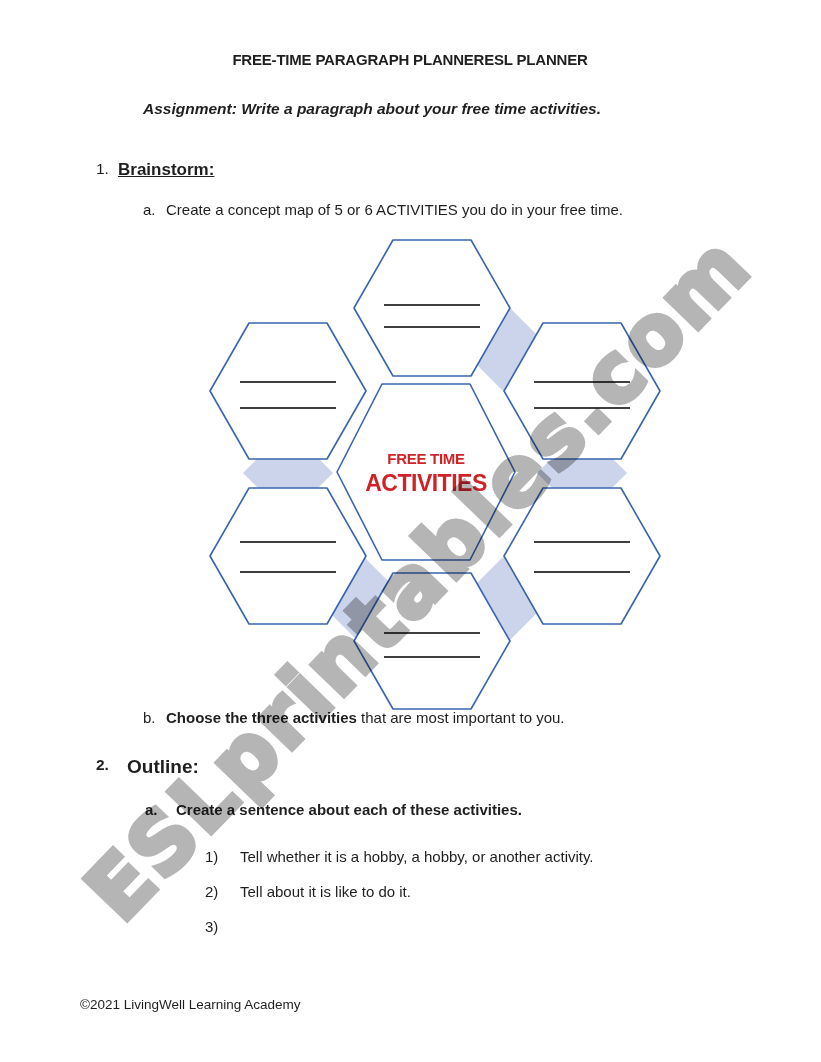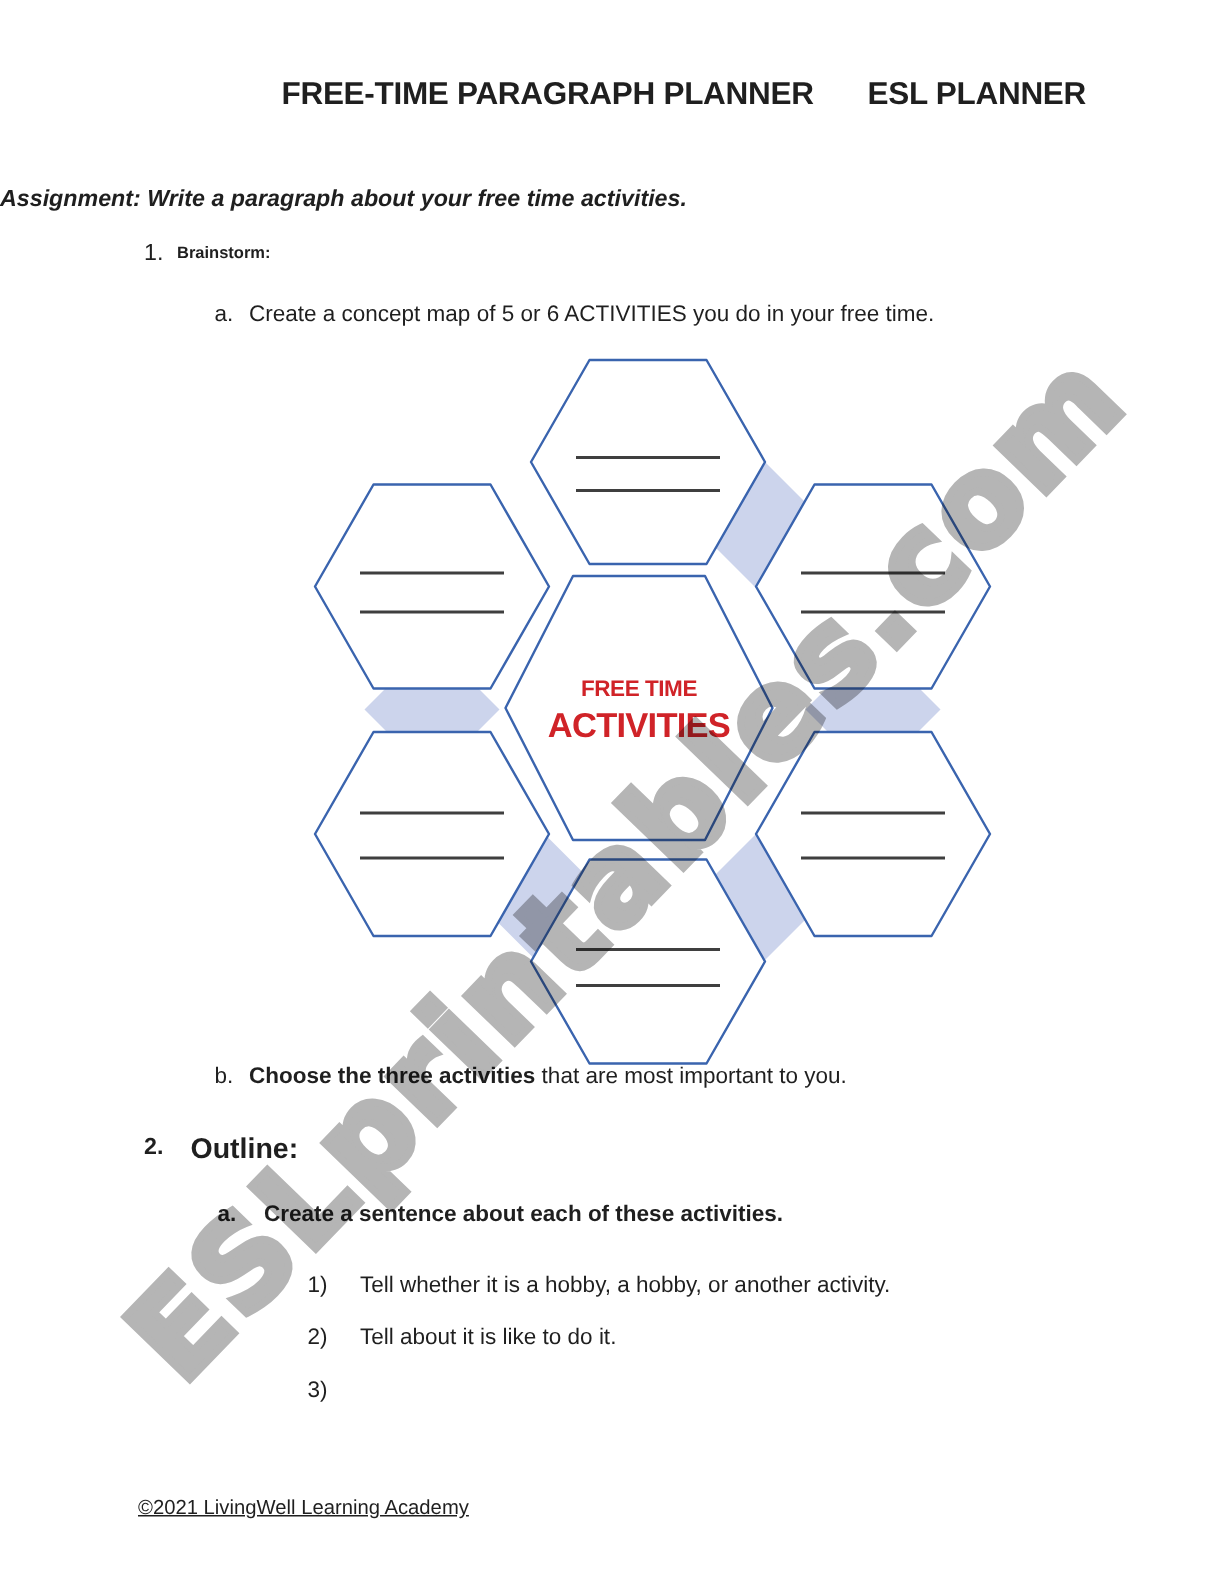--- a/index.html
+++ b/index.html
@@ -7,39 +7,40 @@
     position:relative;
     width:821px; height:1062px;
     background:#ffffff;
     overflow:hidden;
     font-family:"Liberation Sans", sans-serif;
     color:var(--body-text, #1f1f1f);
   }
   .abs { position:absolute; }
   .header {
     top:51px; left:96px; width:628px;
-    display:flex; justify-content:flex-end;
-    font-size:21px; font-weight:bold; letter-spacing:-0.2px;gap:36px;
+    display:flex; justify-content:center;
+    font-size:15px; font-weight:bold; letter-spacing:-0.2px;
   }
   .assignment {
     top:100px; left:0; width:744px;
-    font-size:15.5px; font-weight:bold; font-style:italic;margin-top:24px;
+    text-align:center;
+    font-size:15.5px; font-weight:bold; font-style:italic;
   }
   .row { display:flex; align-items:flex-start; font-size:15px; line-height:1.25; }
   .row .num { flex:0 0 auto; }
   .s1  { top:159px; left:96px; }  .s1 .num { width:22px; font-size:15.5px; }
-  .s1 .text b { font-size:11px; }
+  .s1 .text b { font-size:17px;text-decoration:underline; }
   .s1a { top:201px; left:143px; } .s1a .num { width:23px; }
   .s1b { top:709px; left:143px; } .s1b .num { width:23px; }
   .s2  { top:755px; left:96px; font-weight:bold; } .s2 .num { width:31px; font-size:15.5px; }
   .s2 .text { font-size:19px; }
   .s2a { top:801px; left:145px; font-weight:bold; } .s2a .num { width:31px; }
   .step { left:205px; } .step .num { width:35px; }
   .step1 { top:848px; } .step2 { top:883px; } .step3 { top:918px; }
-  .footer { top:997px; left:92px; font-size:13.5px;text-decoration:underline; }
+  .footer { top:997px; left:80px; font-size:13.5px; }
 
   .map { top:232px; left:190px; }
   .hex { fill:#ffffff; stroke:var(--hex-stroke, #3a64ae); stroke-width:1.6; stroke-linejoin:round; }
   .connector { fill:var(--connector-fill, #ccd4ec); }
   .blank { stroke:var(--blank-line, #3f3f3f); stroke-width:2; }
   .ct { fill:var(--center-text, #d02328); font-weight:bold; text-anchor:middle;
         font-family:"Liberation Sans", sans-serif; }
   .ct1 { font-size:15px; letter-spacing:-0.3px; }
   .ct2 { font-size:23px; letter-spacing:-0.5px; }
 

